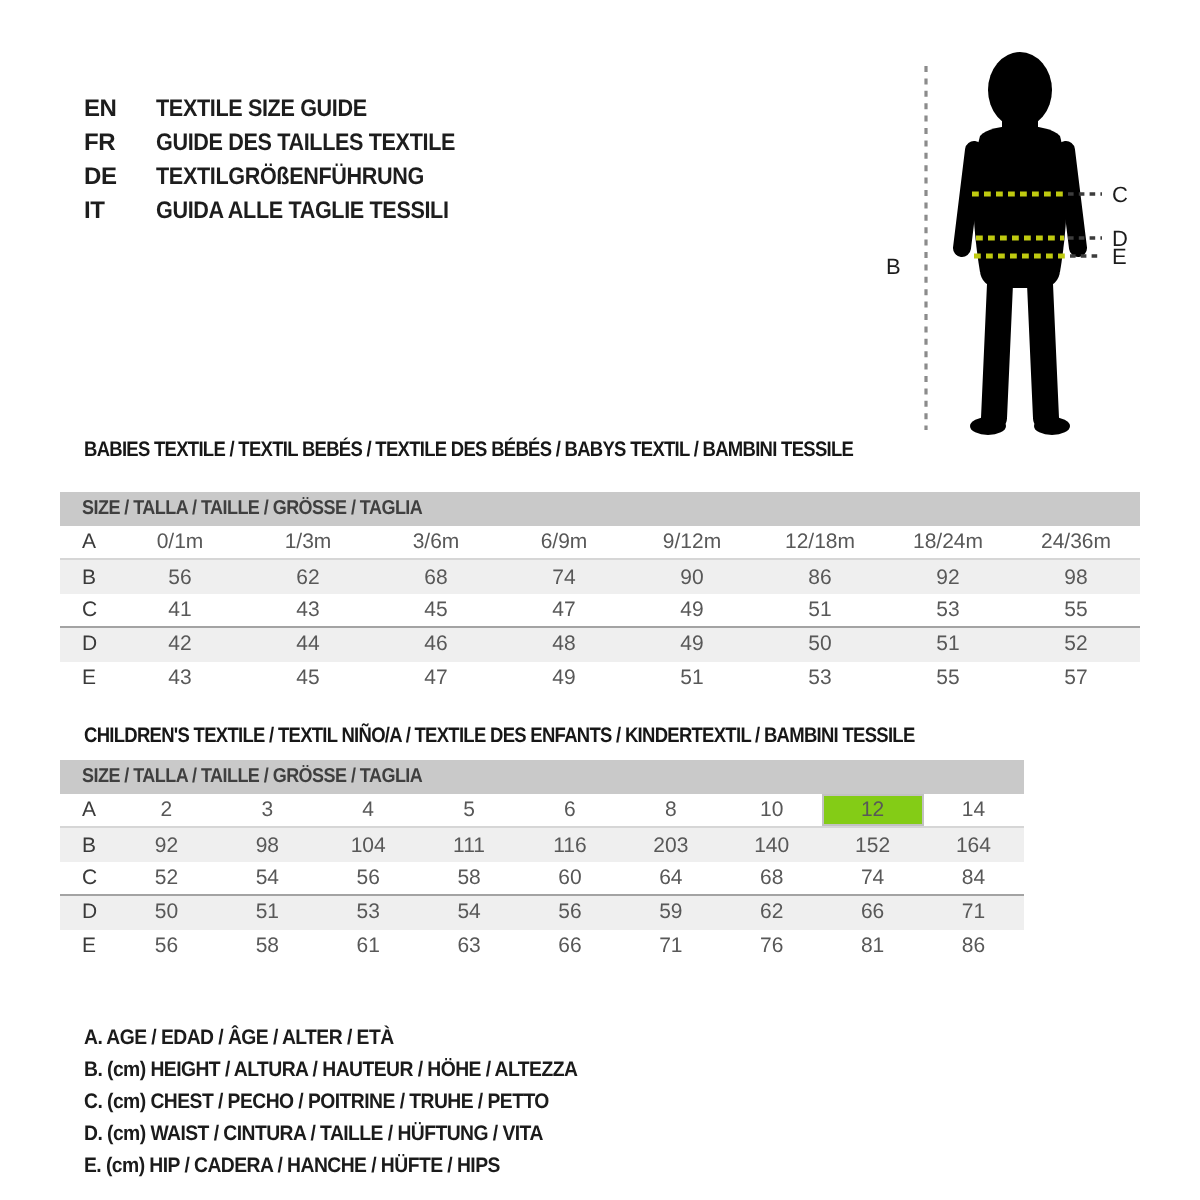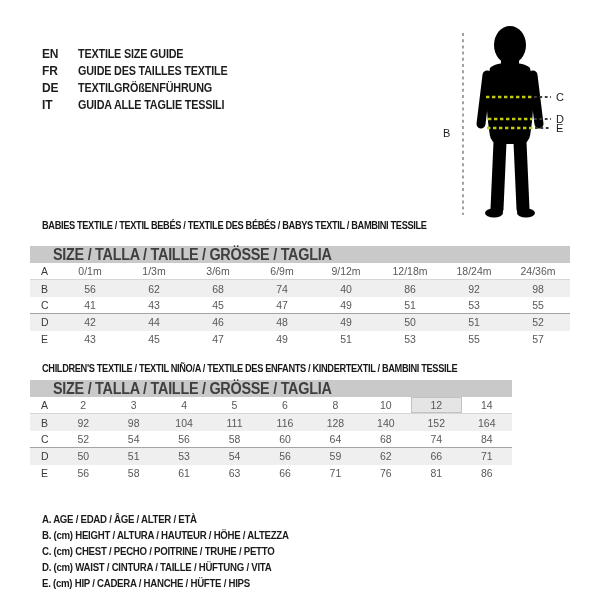--- a/index.html
+++ b/index.html
@@ -20,31 +20,31 @@
   .flabel{font-family:"Liberation Sans",sans-serif;font-size:11px;fill:#1c1c1c;}
   
   .section-title{
     position:absolute;left:42px;font-size:10.5px;font-weight:bold;letter-spacing:-0.4px;
     white-space:nowrap;transform:scaleX(0.88);transform-origin:left center;color:#171717;
   }
   
   .tbl{position:absolute;left:30px;}
   .tbl-head{
     height:17px;line-height:17px;background:var(--bar-color,#c9c9c9);color:#3f3f3f;
-    font-size:16px;font-weight:bold;letter-spacing:-0.3px;padding-left:23px;
+    font-size:10px;font-weight:bold;letter-spacing:-0.3px;padding-left:11px;
     white-space:nowrap;
   }
   .tbl-head span{display:inline-block;transform:scaleX(0.9);transform-origin:left center;}
   .trow{display:flex;height:16.4px;align-items:center;font-size:10.5px;}
   .trow.shade{background:var(--shade-color,#efefef);}
   .trow.bdr-light{border-bottom:1px solid #d6d6d6;}
   .trow.bdr-dark{border-bottom:1px solid #a3a3a3;}
   .tlabel{width:28px;padding-left:11px;color:#3a3a3a;box-sizing:border-box;}
   .tcell{flex:1;text-align:center;color:#585858;}
-  .tcell.hl{background:#e5e5e5;box-shadow:inset 0 0 0 1px #c2c2c2;align-self:stretch;line-height:16.4px;}
+  .tcell.hl{background:#84cc16;box-shadow:inset 0 0 0 1px #c2c2c2;align-self:stretch;line-height:16.4px;}
   
   .legend{position:absolute;left:42px;top:486px;margin-top:25px;}
   .legend-line{
     height:16px;line-height:16px;font-size:10.5px;font-weight:bold;letter-spacing:-0.3px;
     white-space:nowrap;transform:scaleX(0.92);transform-origin:left center;color:#1b1b1b;
   }
 </style>
 </head>
 <body>
 
@@ -117,21 +117,21 @@
           <span class="tcell">12/18m</span>
           <span class="tcell">18/24m</span>
           <span class="tcell">24/36m</span>
         </div>
         <div class="trow shade">
           <span class="tlabel">B</span>
           <span class="tcell">56</span>
           <span class="tcell">62</span>
           <span class="tcell">68</span>
           <span class="tcell">74</span>
-          <span class="tcell">40</span>
+          <span class="tcell">90</span>
           <span class="tcell">86</span>
           <span class="tcell">92</span>
           <span class="tcell">98</span>
         </div>
         <div class="trow bdr-dark">
           <span class="tlabel">C</span>
           <span class="tcell">41</span>
           <span class="tcell">43</span>
           <span class="tcell">45</span>
           <span class="tcell">47</span>
@@ -183,21 +183,21 @@
           <span class="tcell hl">12</span>
           <span class="tcell">14</span>
         </div>
         <div class="trow shade">
           <span class="tlabel">B</span>
           <span class="tcell">92</span>
           <span class="tcell">98</span>
           <span class="tcell">104</span>
           <span class="tcell">111</span>
           <span class="tcell">116</span>
-          <span class="tcell">128</span>
+          <span class="tcell">203</span>
           <span class="tcell">140</span>
           <span class="tcell">152</span>
           <span class="tcell">164</span>
         </div>
         <div class="trow bdr-dark">
           <span class="tlabel">C</span>
           <span class="tcell">52</span>
           <span class="tcell">54</span>
           <span class="tcell">56</span>
           <span class="tcell">58</span>

